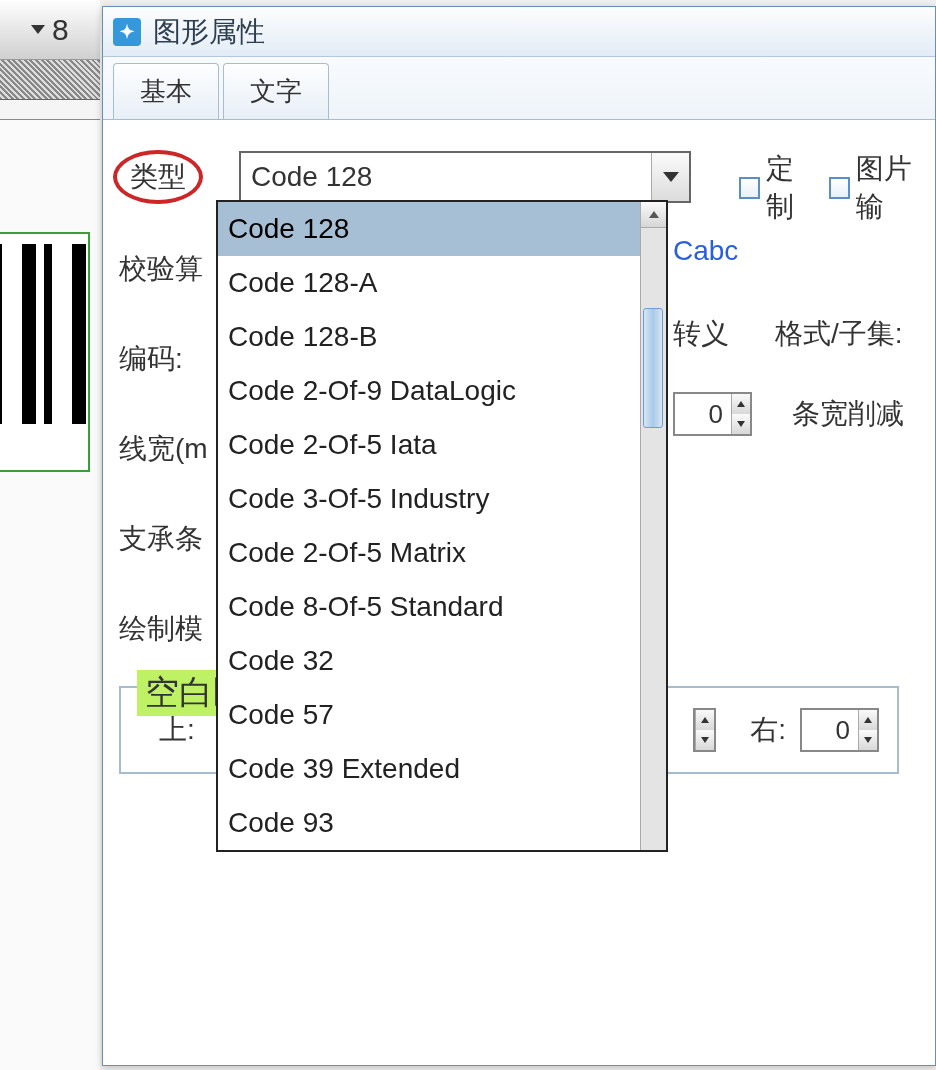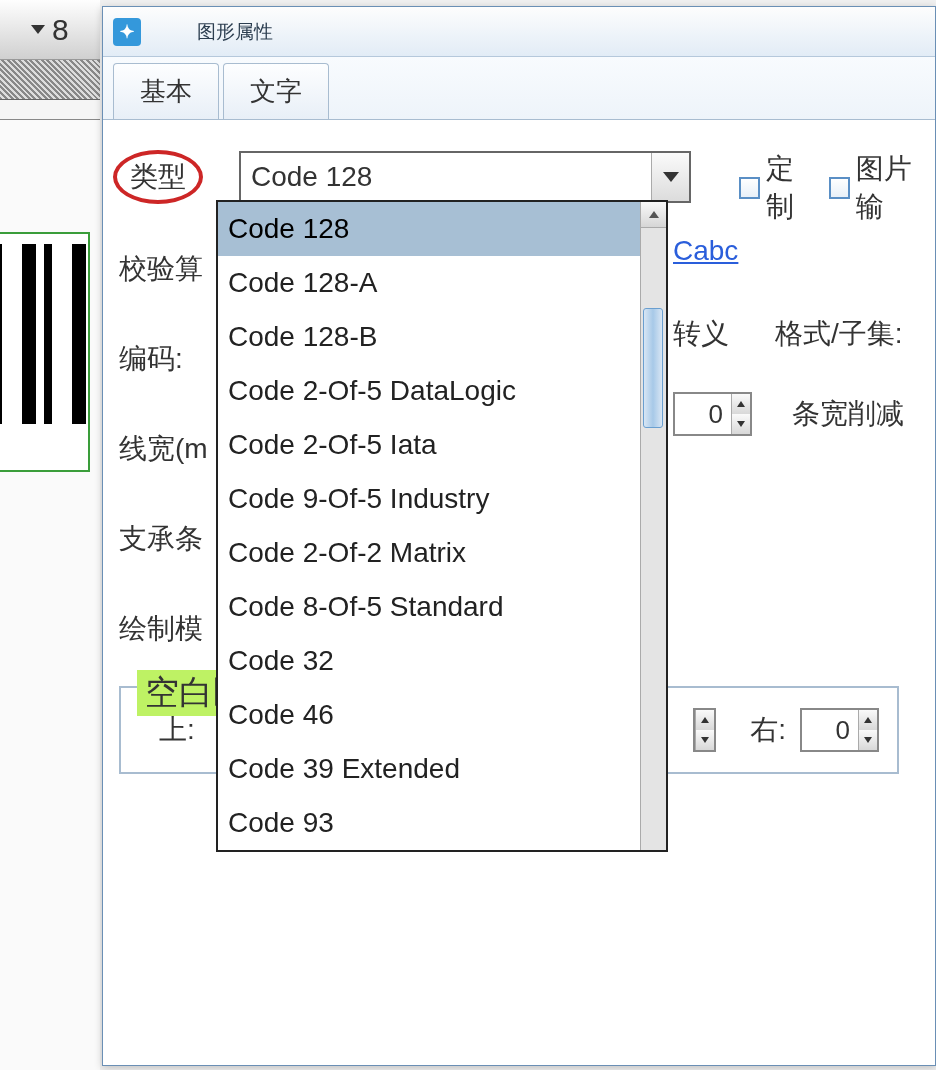--- a/index.html
+++ b/index.html
@@ -83,23 +83,22 @@
     }
     .title-icon {
       width: 28px; height: 28px;
       background: #3498db;
       border-radius: 4px;
       display: flex; align-items: center; justify-content: center;
       color: #fff; font-size: 18px; font-weight: bold;
       margin-right: 12px;
     }
     .title-text {
-      font-size: 19px;
+      font-size: 28px;
       color: #2c3e50;
-      margin-left: 44px;
     }
     
     .tabs {
       display: flex;
       padding: 6px 10px 0 10px;
       border-bottom: 1px solid #a8bcd0;
       background: linear-gradient(#f8fbfe, #eef4fa);
     }
     .tab {
       padding: 10px 26px;
@@ -188,21 +187,20 @@
     .right-extra {
       position: absolute;
       left: 570px;
       display: flex;
       align-items: center;
       gap: 10px;
     }
     .partial-text {
       color: #2a5edb;
       font-size: 28px;
-      text-decoration: underline;
     }
     .spinner {
       display: inline-flex;
       border: 2px solid #888;
       background: #fff;
       height: 44px;
     }
     .spinner-val {
       width: 56px;
       text-align: right;
@@ -439,27 +437,27 @@
     </div>
 
   </div>
 
   <div class="dropdown-list">
     <div class="dropdown-inner">
       <div class="dropdown-items" id="dropdown-items">
           <div class="dropdown-item selected">Code 128</div>
           <div class="dropdown-item">Code 128-A</div>
           <div class="dropdown-item">Code 128-B</div>
-          <div class="dropdown-item">Code 2-Of-5 DataLogic</div>
+          <div class="dropdown-item">Code 2-Of-9 DataLogic</div>
           <div class="dropdown-item">Code 2-Of-5 Iata</div>
-          <div class="dropdown-item">Code 9-Of-5 Industry</div>
-          <div class="dropdown-item">Code 2-Of-2 Matrix</div>
+          <div class="dropdown-item">Code 3-Of-5 Industry</div>
+          <div class="dropdown-item">Code 2-Of-5 Matrix</div>
           <div class="dropdown-item">Code 8-Of-5 Standard</div>
           <div class="dropdown-item">Code 32</div>
-          <div class="dropdown-item">Code 46</div>
+          <div class="dropdown-item">Code 57</div>
           <div class="dropdown-item">Code 39 Extended</div>
           <div class="dropdown-item">Code 93</div>
         </div>
       <div class="dropdown-scroll">
         <div class="scroll-arrow">
           <svg class="tri" width="10" height="7">
               <polygon points="0,7 10,7 5,0" fill="#555"></polygon>
             </svg>
         </div>
         <div class="scroll-track">

